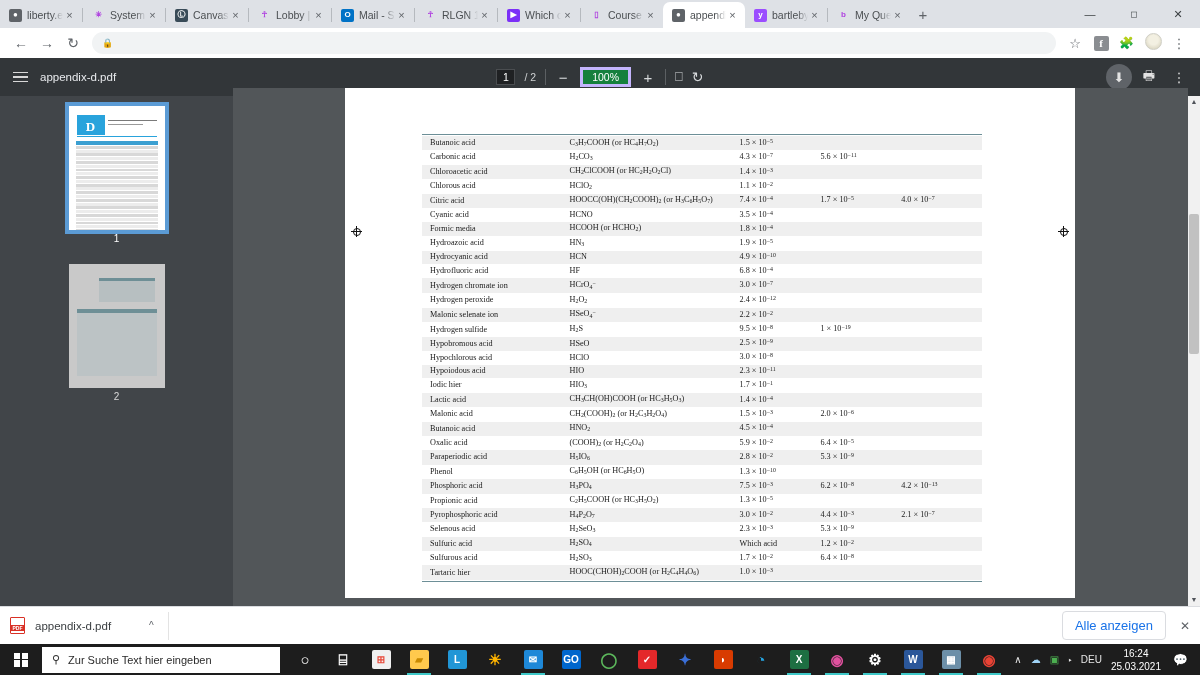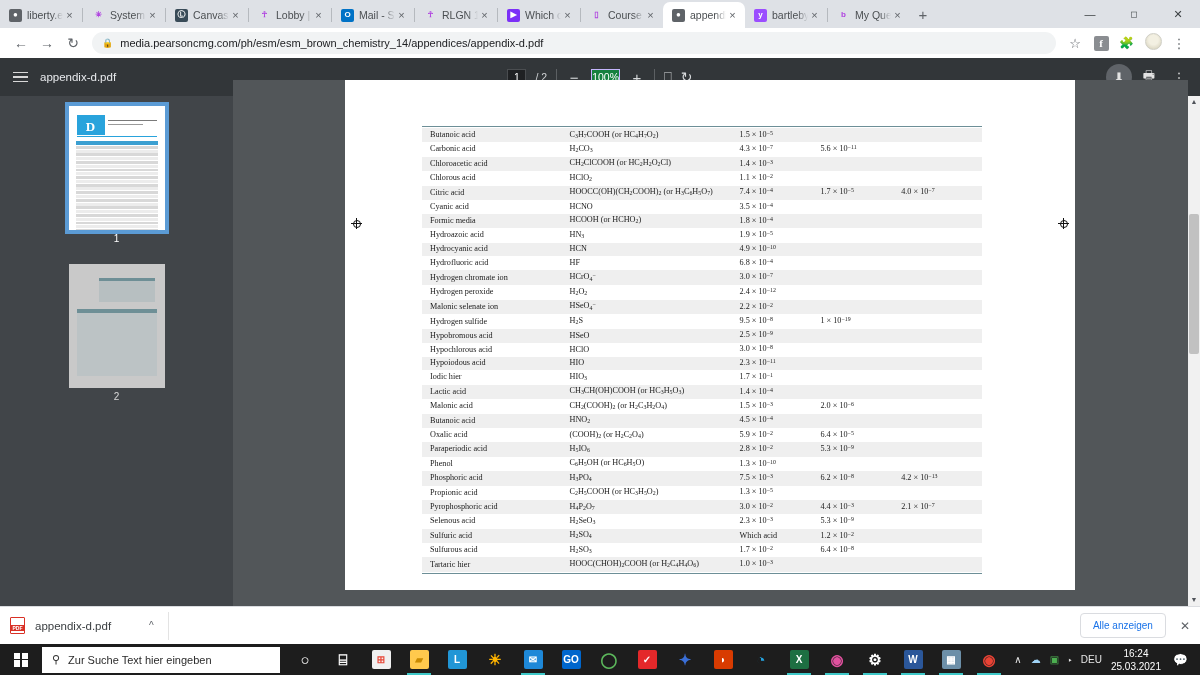--- a/index.html
+++ b/index.html
@@ -96,22 +96,22 @@
   }
   .tbcenter > * { pointer-events: auto; }
   .pagebox {
     background: #1f2123; border: 1px solid #4a4d50; color: #fff;
     padding: 1px 5px; font-size: 10.5px; min-width: 19px; text-align: center;
   }
   .pagetot { color: #cfd2d4; font-size: 10.5px; }
   .vsep { width: 1px; height: 16px; background: #5c6063; }
   .zbtn { font-size: 15px; color: #d7dadc; width: 16px; text-align: center; }
   .zoombox {
-    background: #15803d; border: 1px solid #c4b5fd; color: #fff;
-    padding: 1px 0; font-size: 10.5px;
+    background: #15803d; border: 3px solid #c4b5fd; color: #fff;
+    padding: 1px 9px; font-size: 10.5px;
   }
   .ticon { color: #d7dadc; font-size: 13px; }
   .tbright { position: absolute; right: 8px; display: flex; align-items: center; gap: 4px; }
   .circbtn {
     width: 26px; height: 26px; border-radius: 50%; display: flex;
     align-items: center; justify-content: center; color: #e3e3e3; font-size: 13px;
   }
   .circbtn.hl { background: #5f6368; }
 
   
@@ -141,21 +141,21 @@
   .t1-tbl .r.head { background: #3b9fd1; height: 4px; }
   
   .t2 { background: #c9c9c9; }
   .t2-b1 { position: absolute; left: 30px; top: 14px; width: 56px; height: 24px; background: #b7bfc1; }
   .t2-b1top { position: absolute; left: 30px; top: 14px; width: 56px; height: 3px; background: #6e8f96; }
   .t2-b2 { position: absolute; left: 8px; top: 45px; right: 8px; bottom: 12px; background: #bcc3c5; }
   .t2-b2top { position: absolute; left: 8px; top: 45px; right: 8px; height: 4px; background: #6e8f96; }
 
   
   .pagearea {
-    position: absolute; top: 22px; left: 233px; width: 955px; height: 510px;
+    position: absolute; top: 30px; left: 233px; width: 955px; height: 510px;
     background: #525659; overflow: hidden;
   }
   .page {
     position: absolute; left: 112px; top: -352px; width: 730px; height: 950px;
     background: #fff;
   }
   .regmark { position: absolute; width: 11px; height: 11px; }
   .regmark::before, .regmark::after {
     content: ""; position: absolute; background: #111;
   }
@@ -211,21 +211,21 @@
   }
   .pdficon span {
     position: absolute; left: 0; right: 0; bottom: 2px; text-align: center;
     font-size: 5px; color: #fff; background: #d93025; line-height: 6px;
     font-weight: bold;
   }
   .dlname { font-size: 11.5px; color: #3c4043; }
   .dlcaret { font-size: 10px; color: #5f6368; margin-left: 28px; }
   .shelfright { margin-left: auto; display: flex; align-items: center; gap: 14px; }
   .showall {
-    font-size: 10px; color: #1a73e8; padding: 6px 12px; border-radius: 4px;
+    font-size: 13px; color: #1a73e8; padding: 6px 12px; border-radius: 4px;
     border: 1px solid #dadce0;
   }
   .shelfclose { font-size: 12px; color: #5f6368; }
 
   
   .taskbar {
     position: absolute; top: 644px; left: 0; width: 1200px; height: 31px;
     background: #1d1d1d; display: flex; align-items: center;
   }
   .startbtn { width: 42px; height: 31px; display: flex; align-items: center; justify-content: center; }
@@ -338,21 +338,20 @@
       <div>✕</div>
     </div>
   </div>
 
   <div class="navbar">
     <div class="navbtn">←</div>
     <div class="navbtn">→</div>
     <div class="navbtn">↻</div>
     <div class="omnibox">
       <span class="lock">🔒</span>
-      <span>media.pearsoncmg.com/ph/esm/esm_brown_chemistry_14/appendices/appendix-d.pdf</span>
     </div>
     <div class="omniright">
       <div>☆</div>
       <div><span class="fbicon" style="display:inline-block;">f</span></div>
       <div style="font-size:12px;">🧩</div>
       <div><span class="avatar" style="display:inline-block;"></span></div>
       <div>⋮</div>
     </div>
   </div>
 

